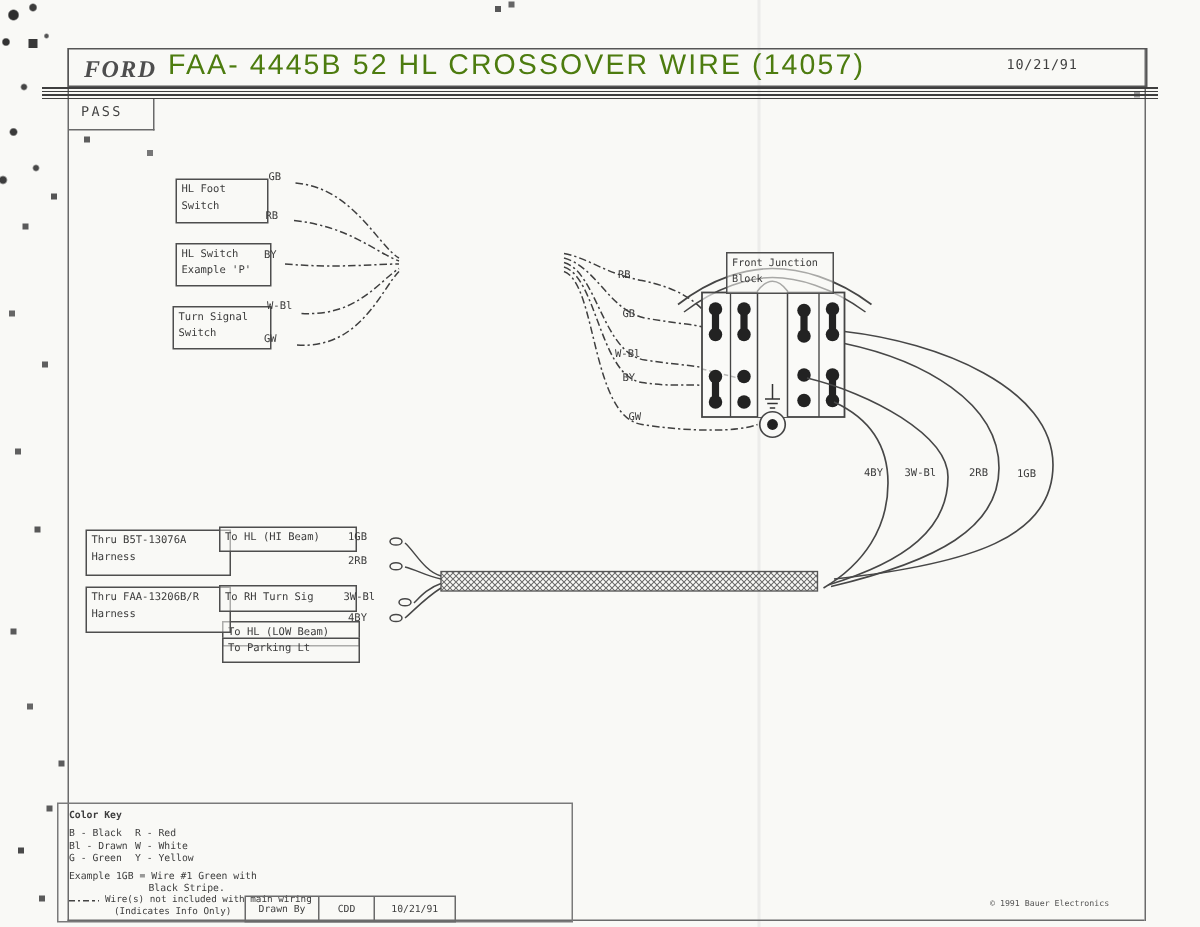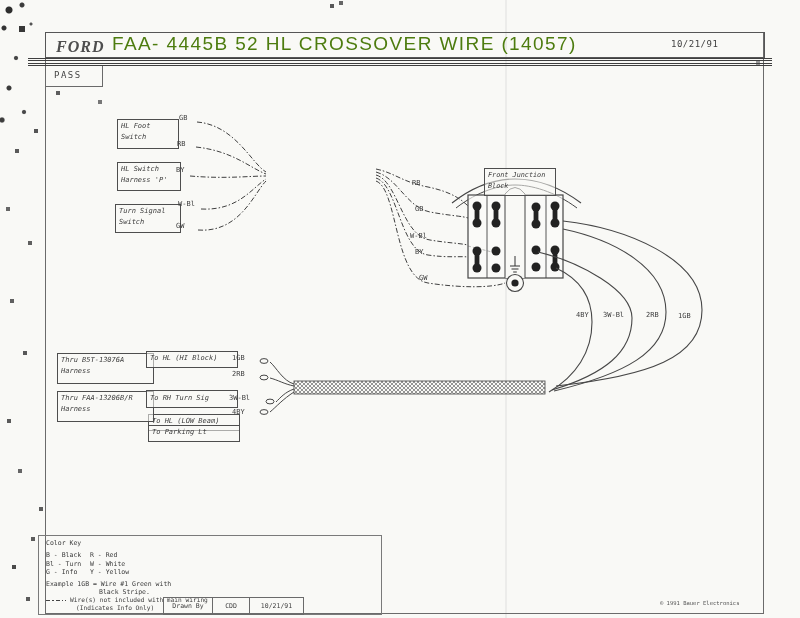--- a/index.html
+++ b/index.html
@@ -14,21 +14,21 @@
   .ford{position:absolute;left:56px;top:38px;font-family:"Liberation Serif",serif;
         font-style:italic;font-weight:bold;font-size:16px;letter-spacing:1px;color:#4e4e4e;}
   .title{position:absolute;left:112px;top:33px;font-family:"Liberation Sans",sans-serif;
          font-size:19px;font-weight:400;letter-spacing:1.4px;color:#4d7c0f;white-space:nowrap;}
   .tdate{position:absolute;left:671px;top:39px;font-size:9px;letter-spacing:.5px;color:#3f3f3f;}
   .passtab{position:absolute;left:46px;top:66px;width:57px;height:21px;
            border-right:1px solid #6a6a6a;border-bottom:1px solid #6a6a6a;
            font-size:9px;letter-spacing:1.5px;padding:4px 0 0 8px;box-sizing:border-box;color:#434343;}
   
   .box{position:absolute;border:1px solid #4e4e4e;font-size:7px;line-height:1.6;
-       padding:1px 3px;background:rgba(250,250,246,.55);white-space:nowrap;font-style:italic;}
+       padding:1px 3px;background:rgba(250,250,246,.55);white-space:nowrap;}
   .lbl{position:absolute;font-size:7px;white-space:nowrap;color:#3c3c3c;}
   
   .legendbox{position:absolute;left:38px;top:535px;width:342px;height:78px;border:1px solid #7a7a7a;}
   .leg{position:absolute;font-size:6.5px;white-space:nowrap;color:#3c3c3c;}
   .dashdot{position:absolute;left:46px;top:600px;width:20px;height:1px;
            background:repeating-linear-gradient(to right,#444 0 4px,transparent 4px 6px,#444 6px 7.5px,transparent 7.5px 9.5px);}
   
   .strip{position:absolute;left:163px;top:597px;width:139px;height:16px;border:1px solid #6a6a6a;display:flex;}
   .cell{height:100%;box-sizing:border-box;font-size:6.5px;display:flex;align-items:center;justify-content:center;color:#3e3e3e;}
   .cell+.cell{border-left:1px solid #6a6a6a;}
@@ -162,21 +162,21 @@
       <ellipse cx="264" cy="412" rx="4" ry="2.4"></ellipse>
     </g>
   </svg>
 
   <div class="box" style="left:117px;top:119px;width:54px;height:26px;">
     <div>HL Foot</div>
     <div>Switch</div>
   </div>
   <div class="box" style="left:117px;top:162px;width:56px;height:25px;">
     <div>HL Switch</div>
-    <div>Harness 'P'</div>
+    <div>Example 'P'</div>
   </div>
   <div class="box" style="left:115px;top:204px;width:58px;height:25px;">
     <div>Turn Signal</div>
     <div>Switch</div>
   </div>
   <div class="box" style="left:484px;top:148px;width:64px;height:24px;font-size:6.8px;margin-top:20px;">
     <div>Front Junction</div>
     <div>Block</div>
   </div>
 
@@ -195,21 +195,21 @@
   <div class="lbl" style="left:576px;top:311px;">4BY</div>
   <div class="lbl" style="left:603px;top:311px;">3W-Bl</div>
   <div class="lbl" style="left:646px;top:311px;">2RB</div>
   <div class="lbl" style="left:678px;top:312px;">1GB</div>
 
   <div class="box" style="left:57px;top:353px;width:89px;height:27px;">
     <div>Thru B5T-13076A</div>
     <div>Harness</div>
   </div>
   <div class="box" style="left:146px;top:351px;width:84px;height:13px;line-height:11px;">
-    <span>To HL (HI Block)</span>
+    <span>To HL (HI Beam)</span>
   </div>
   <div class="box" style="left:148px;top:366px;width:84px;height:13px;line-height:11px;margin-top:48px;">
     <span>To HL (LOW Beam)</span>
   </div>
   <div class="box" style="left:57px;top:391px;width:89px;height:27px;">
     <div>Thru FAA-13206B/R</div>
     <div>Harness</div>
   </div>
   <div class="box" style="left:146px;top:390px;width:84px;height:14px;line-height:12px;">
     <span>To RH Turn Sig</span>
@@ -217,26 +217,26 @@
   <div class="box" style="left:148px;top:425px;width:84px;height:13px;line-height:11px;">
     <span>To Parking Lt</span>
   </div>
 
   <div class="lbl" style="left:232px;top:354px;">1GB</div>
   <div class="lbl" style="left:232px;top:370px;">2RB</div>
   <div class="lbl" style="left:229px;top:394px;">3W-Bl</div>
   <div class="lbl" style="left:232px;top:408px;">4BY</div>
 
   <div class="legendbox"></div>
-  <div class="leg" style="left:46px;top:539px;font-weight:normal;">Color Key</div>
+  <div class="leg" style="left:46px;top:539px;font-weight:bold;">Color Key</div>
   <div class="leg" style="left:46px;top:551px;">B - Black</div>
   <div class="leg" style="left:90px;top:551px;">R - Red</div>
-  <div class="leg" style="left:46px;top:559.5px;">Bl - Turn</div>
+  <div class="leg" style="left:46px;top:559.5px;">Bl - Drawn</div>
   <div class="leg" style="left:90px;top:559.5px;">W - White</div>
-  <div class="leg" style="left:46px;top:568px;">G - Info</div>
+  <div class="leg" style="left:46px;top:568px;">G - Green</div>
   <div class="leg" style="left:90px;top:568px;">Y - Yellow</div>
   <div class="leg" style="left:46px;top:580px;">Example 1GB = Wire #1 Green with</div>
   <div class="leg" style="left:99px;top:588px;">Black Stripe.</div>
   <div class="dashdot"></div>
   <div class="leg" style="left:70px;top:595.5px;font-size:6.2px;">Wire(s) not included with main wiring</div>
   <div class="leg" style="left:76px;top:603.5px;font-size:6.2px;">(Indicates Info Only)</div>
 
   <div class="strip">
     <div class="cell" style="width:48px;">Drawn By</div>
     <div class="cell" style="width:37px;">CDD</div>

